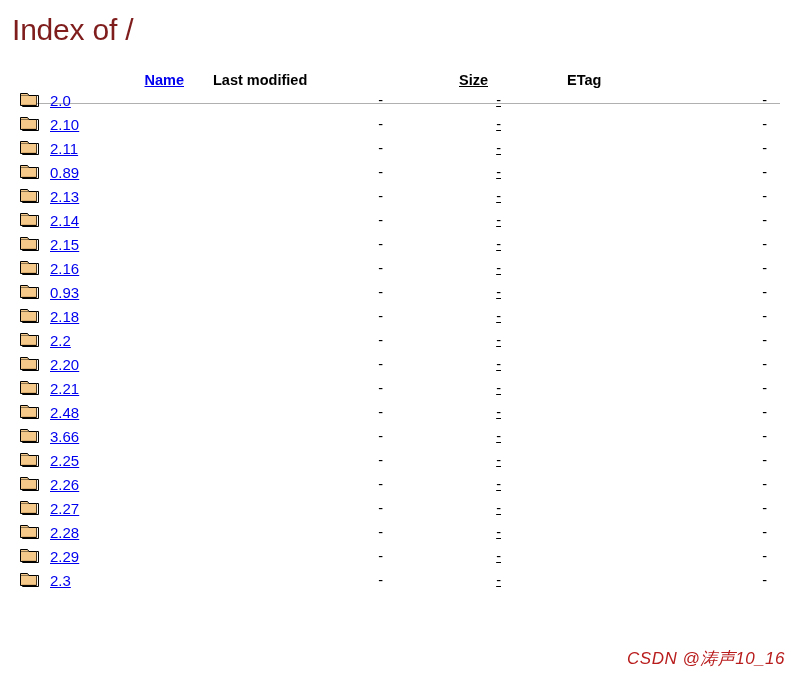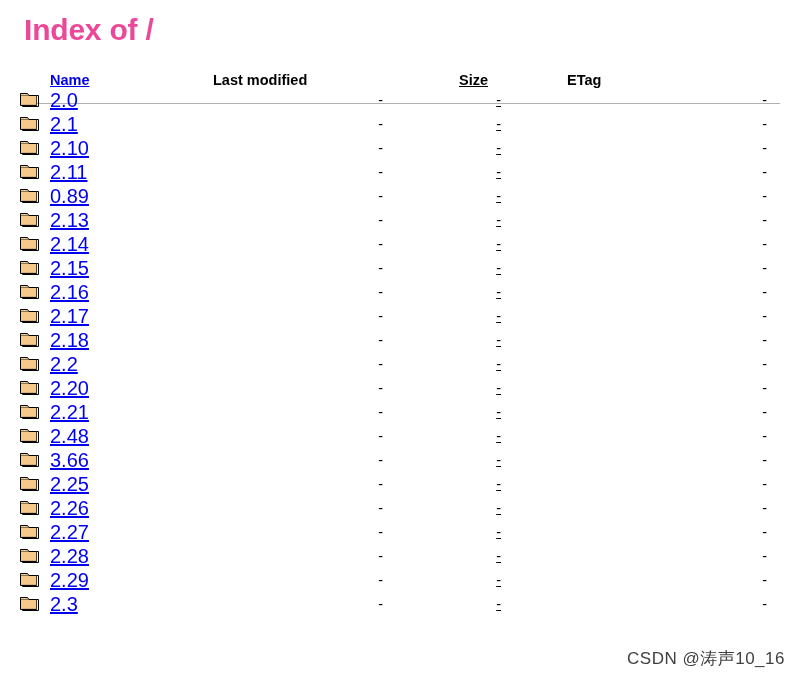--- a/index.html
+++ b/index.html
@@ -14,29 +14,29 @@
     height: 676px;
     overflow: hidden;
     position: relative;
     font-family: "Liberation Sans", "DejaVu Sans", sans-serif;
     color: #000000;
   }
 
   
   .page-title {
     font-size: 30px;
-    font-weight: bold;
+    font-weight: normal;
     line-height: 1;
     margin: 0;
     padding: 0;
     position: absolute;
-    left: 24px;
+    left: 12px;
     top: 15px;
     letter-spacing: -0.2px;
-    color: #ec4899;
+    color: #7f1d1d;
   }
 
   
   .listing {
     position: absolute;
     left: 0;
     top: 66px;
     width: 797px;
     border-collapse: collapse;
   }
@@ -57,21 +57,21 @@
     white-space: nowrap;
   }
 
   
   .col-icon  { width: 50px; }
   .col-name  { width: 150px; }
   .col-mod   { width: 255px; }
   .col-size  { width: 78px; text-decoration: underline; }
   .col-etag  { width: 264px; }
 
-  th.col-name { text-align: left; padding-right: 16px; }
+  th.col-name { text-align: right; padding-right: 16px; }
   th.col-mod  { text-align: left;  padding-left: 13px; }
   th.col-size { text-align: left;  padding-left: 4px; }
   th.col-etag { text-align: left;  padding-left: 34px; }
 
   td.col-mod, td.col-size, td.col-etag { text-align: right; }
   td.col-mod  { padding-right: 72px; }
   td.col-size { padding-right: 32px; }
   td.col-etag { padding-right: 30px; }
 
   
@@ -85,21 +85,21 @@
     top: 103px;
     width: 760px;
     height: 1px;
     background: #b0b0b0;
   }
 
   
   a.dirlink {
     color: #0000ee;
     text-decoration: underline;
-    font-size: 20px;
+    font-size: 15px;
   }
   a.header-link {
     color: #0000ee;
     text-decoration: underline;
     font-weight: bold;
     font-size: 14.5px;
   }
 
   td.col-icon { padding-left: 20px; }
 
@@ -113,25 +113,26 @@
     margin-top: -2px;
   }
   .folder-icon svg { display: block; }
 
   
   .watermark {
     position: absolute;
     right: 12px;
     bottom: 6px;
     font-size: 17px;
-    color: #404040;
+    color: #b91c1c;
     letter-spacing: 0.5px;
     font-family: "Liberation Sans", "DejaVu Sans", sans-serif;
     user-select: none;
     white-space: nowrap;
+    font-style: italic;
   }
 
   
   .clip-wrap { position: absolute; left: 0; top: 0; width: 797px; height: 676px; overflow: hidden; }
 </style>
 </head>
 <body>
 
 <div class="clip-wrap">
 
@@ -176,33 +177,20 @@
           <td class="col-etag">-</td>
         </tr>
         <tr>
           <td class="col-icon"><span class="folder-icon"><svg width="20" height="16" viewBox="0 0 20 16" xmlns="http://www.w3.org/2000/svg">
                 <path d="M0.5 1.5 H7.5 L9 3.5 H16.5 V13.5 H0.5 Z" fill="#f5c98a" stroke="#000000" stroke-width="1"></path>
                 <path d="M0.5 3.5 H16.5" stroke="#000000" stroke-width="0.8" opacity="0.55"></path>
                 <path d="M16.5 3.5 L18.5 3.5 L18.5 14.5 L2.5 14.5 L2.5 13.5" fill="none" stroke="#000000" stroke-width="1"></path>
                 <path d="M2.5 12.6 H16.3" stroke="#b98a4e" stroke-width="1" stroke-dasharray="1 1" opacity="0.9"></path>
                 <path d="M16.6 4.5 V13.2" stroke="#b98a4e" stroke-width="1" stroke-dasharray="1 1" opacity="0.9"></path>
               </svg></span></td>
-          <td class="col-name"><a class="dirlink" href="#">2.1</a></td>
-          <td class="col-mod">-</td>
-          <td class="col-size">-</td>
-          <td class="col-etag">-</td>
-        </tr>
-        <tr>
-          <td class="col-icon"><span class="folder-icon"><svg width="20" height="16" viewBox="0 0 20 16" xmlns="http://www.w3.org/2000/svg">
-                <path d="M0.5 1.5 H7.5 L9 3.5 H16.5 V13.5 H0.5 Z" fill="#f5c98a" stroke="#000000" stroke-width="1"></path>
-                <path d="M0.5 3.5 H16.5" stroke="#000000" stroke-width="0.8" opacity="0.55"></path>
-                <path d="M16.5 3.5 L18.5 3.5 L18.5 14.5 L2.5 14.5 L2.5 13.5" fill="none" stroke="#000000" stroke-width="1"></path>
-                <path d="M2.5 12.6 H16.3" stroke="#b98a4e" stroke-width="1" stroke-dasharray="1 1" opacity="0.9"></path>
-                <path d="M16.6 4.5 V13.2" stroke="#b98a4e" stroke-width="1" stroke-dasharray="1 1" opacity="0.9"></path>
-              </svg></span></td>
           <td class="col-name"><a class="dirlink" href="#">2.10</a></td>
           <td class="col-mod">-</td>
           <td class="col-size">-</td>
           <td class="col-etag">-</td>
         </tr>
         <tr>
           <td class="col-icon"><span class="folder-icon"><svg width="20" height="16" viewBox="0 0 20 16" xmlns="http://www.w3.org/2000/svg">
                 <path d="M0.5 1.5 H7.5 L9 3.5 H16.5 V13.5 H0.5 Z" fill="#f5c98a" stroke="#000000" stroke-width="1"></path>
                 <path d="M0.5 3.5 H16.5" stroke="#000000" stroke-width="0.8" opacity="0.55"></path>
                 <path d="M16.5 3.5 L18.5 3.5 L18.5 14.5 L2.5 14.5 L2.5 13.5" fill="none" stroke="#000000" stroke-width="1"></path>
@@ -280,21 +268,21 @@
           <td class="col-etag">-</td>
         </tr>
         <tr>
           <td class="col-icon"><span class="folder-icon"><svg width="20" height="16" viewBox="0 0 20 16" xmlns="http://www.w3.org/2000/svg">
                 <path d="M0.5 1.5 H7.5 L9 3.5 H16.5 V13.5 H0.5 Z" fill="#f5c98a" stroke="#000000" stroke-width="1"></path>
                 <path d="M0.5 3.5 H16.5" stroke="#000000" stroke-width="0.8" opacity="0.55"></path>
                 <path d="M16.5 3.5 L18.5 3.5 L18.5 14.5 L2.5 14.5 L2.5 13.5" fill="none" stroke="#000000" stroke-width="1"></path>
                 <path d="M2.5 12.6 H16.3" stroke="#b98a4e" stroke-width="1" stroke-dasharray="1 1" opacity="0.9"></path>
                 <path d="M16.6 4.5 V13.2" stroke="#b98a4e" stroke-width="1" stroke-dasharray="1 1" opacity="0.9"></path>
               </svg></span></td>
-          <td class="col-name"><a class="dirlink" href="#">2.17</a></td>
+          <td class="col-name"><a class="dirlink" href="#">0.93</a></td>
           <td class="col-mod">-</td>
           <td class="col-size">-</td>
           <td class="col-etag">-</td>
         </tr>
         <tr>
           <td class="col-icon"><span class="folder-icon"><svg width="20" height="16" viewBox="0 0 20 16" xmlns="http://www.w3.org/2000/svg">
                 <path d="M0.5 1.5 H7.5 L9 3.5 H16.5 V13.5 H0.5 Z" fill="#f5c98a" stroke="#000000" stroke-width="1"></path>
                 <path d="M0.5 3.5 H16.5" stroke="#000000" stroke-width="0.8" opacity="0.55"></path>
                 <path d="M16.5 3.5 L18.5 3.5 L18.5 14.5 L2.5 14.5 L2.5 13.5" fill="none" stroke="#000000" stroke-width="1"></path>
                 <path d="M2.5 12.6 H16.3" stroke="#b98a4e" stroke-width="1" stroke-dasharray="1 1" opacity="0.9"></path>

